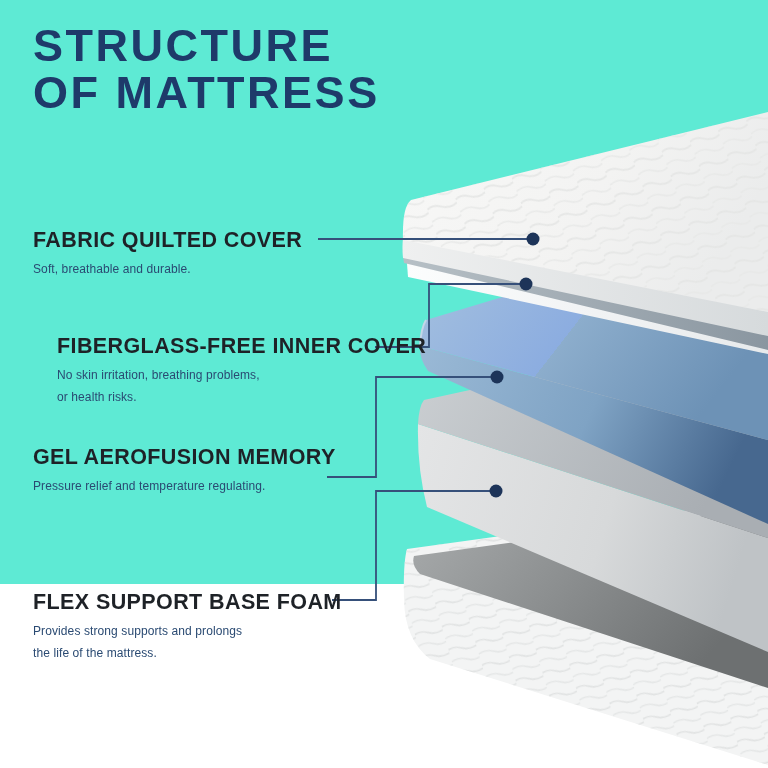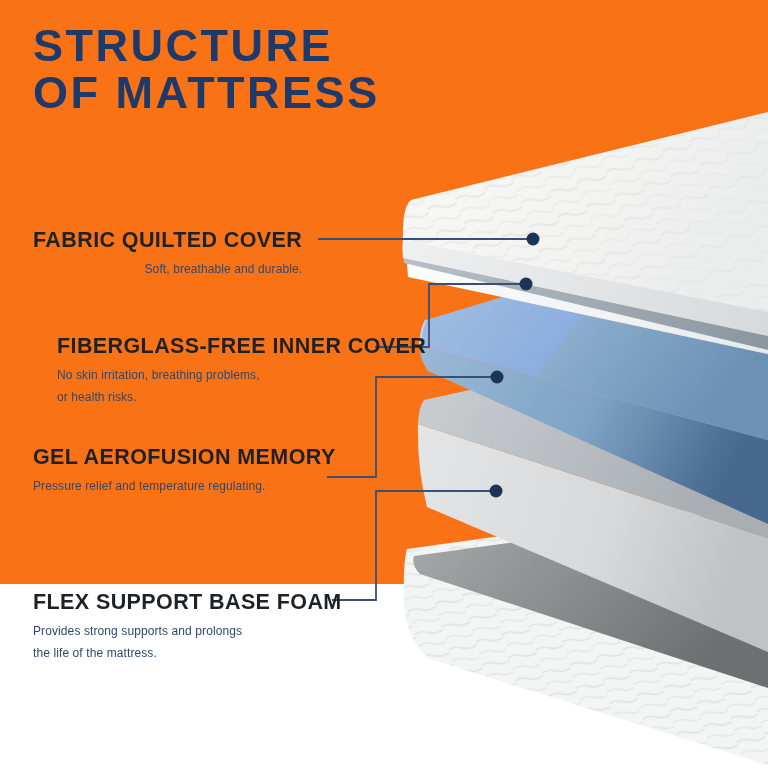--- a/index.html
+++ b/index.html
@@ -1,21 +1,21 @@
 <!DOCTYPE html>
 <html><head>
 <meta charset="utf-8">
 <style>
   html,body{margin:0;padding:0;}
   body{
     width:768px;height:768px;background:#ffffff;overflow:hidden;
     font-family:"Liberation Sans","DejaVu Sans",sans-serif;
     -webkit-font-smoothing:antialiased;
   }
-  .canvas{position:relative;width:768px;height:584px;background:#f97316;}
+  .canvas{position:relative;width:768px;height:584px;background:#5eead4;}
   .mattress-svg{position:absolute;left:0;top:0;width:768px;height:768px;}
 
   .title{
     position:absolute;left:33px;top:22px;margin:0;
     font-size:45px;line-height:47px;font-weight:bold;
     letter-spacing:2.5px;color:#1e3a6a;
   }
   .title span{display:block;}
 
   .callout{position:absolute;left:33px;}
@@ -23,21 +23,21 @@
     margin:0;font-size:21.5px;line-height:26px;font-weight:bold;
     letter-spacing:0.4px;color:#1e2227;
   }
   .callout h2 span{display:block;}
   .callout p{
     margin:6px 0 0 0;font-size:12px;line-height:21.5px;
     color:#2a4a72;letter-spacing:0.1px;
   }
   .callout p span{display:block;}
 
-  .c1{top:227px;text-align:right;}
+  .c1{top:227px;}
   .c2{top:333px;margin-left:24px;}
   .c3{top:444px;}
   .c4{top:589px;}
 </style>
 </head>
 <body>
 
 <div class="canvas">
 
   <svg class="mattress-svg" viewBox="0 0 768 768" xmlns="http://www.w3.org/2000/svg">

